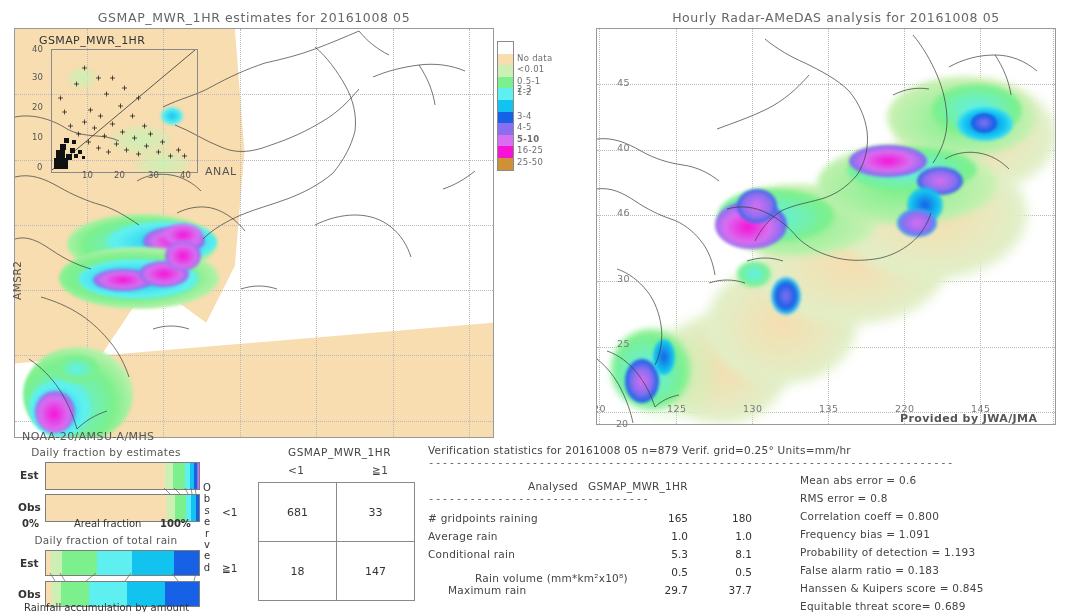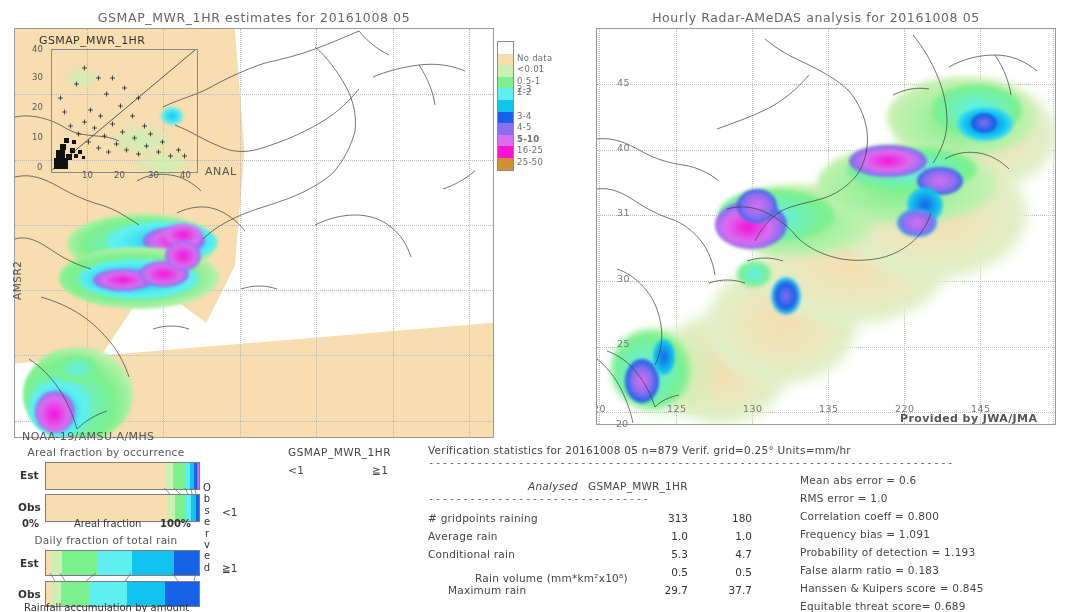--- a/index.html
+++ b/index.html
@@ -220,21 +220,21 @@
     <span class="ax" style="left:128px;top:120px;">40</span>
   </div>
 
   <div class="abs" style="left:24px;top:5px;font-size:11px;color:#333;letter-spacing:.4px;">GSMAP_MWR_1HR</div>
   <div class="abs" style="left:190px;top:136px;font-size:11px;color:#555;letter-spacing:.6px;">ANAL</div>
 </div>
 
 <div class="abs rot" style="left:11px;top:300px;font-size:10.5px;color:#555;letter-spacing:.5px;
      transform:rotate(-90deg);">AMSR2</div>
 
-<div class="abs" style="left:22px;top:430px;font-size:11px;color:#555;letter-spacing:.4px;">NOAA-19/AMSU-A/MHS</div>
+<div class="abs" style="left:22px;top:430px;font-size:11px;color:#555;letter-spacing:.4px;">NOAA-20/AMSU-A/MHS</div>
 
 <div id="colorbar">
     <div class="cb-cell first" style="background: rgb(255, 255, 255);"></div>
     <div class="cb-cell" style="background: rgb(247, 221, 176);"></div>
     <span class="cb-lbl" style="top: 11.6px;">No data</span>
     <div class="cb-cell" style="background: rgb(204, 240, 180);"></div>
     <span class="cb-lbl" style="top: 23.2px;">&lt;0.01</span>
     <div class="cb-cell" style="background: rgb(124, 240, 140);"></div>
     <span class="cb-lbl" style="top: 34.8px;">0.5-1</span>
     <div class="cb-cell" style="background: rgb(94, 240, 240);"></div>
@@ -246,21 +246,21 @@
     <div class="cb-cell" style="background: rgb(138, 110, 240);"></div>
     <span class="cb-lbl" style="top: 81.2px;">4-5</span>
     <div class="cb-cell" style="background: rgb(216, 110, 240);"></div>
     <span class="cb-lbl" style="top: 92.8px; font-weight: bold;">5-10</span>
     <div class="cb-cell" style="background: rgb(247, 18, 216);"></div>
     <span class="cb-lbl" style="top: 104.4px;">16-25</span>
     <div class="cb-cell last" style="background: rgb(207, 145, 53);"></div>
     <span class="cb-lbl" style="top: 116px;">25-50</span>
   </div>
 
-<div class="abs panel-title" style="left:576px;top:10px;width:480px;text-align:center;">Hourly Radar-AMeDAS analysis for 20161008 05</div>
+<div class="abs panel-title" style="left:596px;top:10px;width:480px;text-align:center;">Hourly Radar-AMeDAS analysis for 20161008 05</div>
 
 <div class="mapbox" id="rightmap" style="left:596px;top:28px;width:458px;height:395px;">
 
   <div class="grid-v" style="left:0.5%;"></div>
   <div class="grid-v" style="left:17.2%;"></div>
   <div class="grid-v" style="left:33.8%;"></div>
   <div class="grid-v" style="left:50.4%;"></div>
   <div class="grid-v" style="left:67.0%;"></div>
   <div class="grid-v" style="left:83.6%;"></div>
   <div class="grid-v" style="left:99.5%;"></div>
@@ -360,39 +360,39 @@
     <path d="M314 214 C324 206,330 196,334 184"></path>
     <path d="M150 232 C162 228,174 228,186 232"></path>
     <path d="M348 130 C358 124,370 122,382 124"></path>
     <path d="M382 124 C394 126,404 132,412 140"></path>
     <path d="M0 330 C10 338,18 348,24 360 C30 372,34 384,36 394"></path>
     <path d="M112 254 C124 250,136 250,148 254"></path>
   </svg>
 
   <span class="ticklbl" style="left:20px;top:48px;">45</span>
   <span class="ticklbl" style="left:20px;top:113px;">40</span>
-  <span class="ticklbl" style="left:20px;top:178px;">31</span>
+  <span class="ticklbl" style="left:20px;top:178px;">46</span>
   <span class="ticklbl" style="left:20px;top:244px;">30</span>
   <span class="ticklbl" style="left:20px;top:309px;">25</span>
 
   <span class="ticklbl" style="left:-4px;top:374px;">20</span>
   <span class="ticklbl" style="left:70px;top:374px;">125</span>
   <span class="ticklbl" style="left:146px;top:374px;">130</span>
   <span class="ticklbl" style="left:222px;top:374px;">135</span>
   <span class="ticklbl" style="left:298px;top:374px;">220</span>
   <span class="ticklbl" style="left:374px;top:374px;">145</span>
   <span class="ticklbl" style="left:444px;top:394px;">15</span>
 </div>
 
 <div class="abs" style="left:616px;top:418px;font-size:9.5px;color:#777;">20</div>
 
 <div class="credit" style="left:900px;top:412px;font-weight:bold;">Provided by JWA/JMA</div>
 
 <div id="frac0" class="abs" style="left:8px;top:446px;width:196px;height:70px;">
-  <div class="frac-title" style="width:196px;">Areal fraction by occurrence</div>
+  <div class="frac-title" style="width:196px;">Daily fraction by estimates</div>
   <span class="frac-side" style="left:12px;top:23px;">Est</span>
   <div class="frac-bar" id="frac0r0" style="left:37px;top:16px;width:153px;">
       <span style="width: 77.5%; background: rgb(247, 221, 176);"></span>
       <span style="width: 5.5%; background: rgb(204, 240, 180);"></span>
       <span style="width: 8%; background: rgb(124, 240, 140);"></span>
       <span style="width: 3%; background: rgb(94, 240, 240);"></span>
       <span style="width: 3%; background: rgb(18, 195, 240);"></span>
       <span style="width: 1.5%; background: rgb(22, 97, 230);"></span>
       <span style="width: 0.8%; background: rgb(138, 110, 240);"></span>
       <span style="width: 0.7%; background: rgb(216, 110, 240);"></span>
@@ -466,49 +466,61 @@
     <span>e</span><br>
     <span>r</span><br>
     <span>v</span><br>
     <span>e</span><br>
     <span>d</span>
   </div>
 
   <div class="rowlbl" style="top:60px;">&lt;1</div>
   <div class="rowlbl" style="top:116px;">≧1</div>
 
+  <table>
+    <tbody>
+        <tr>
+      <td>681</td>
+      <td>33</td>
+    </tr>
+    <tr>
+      <td>18</td>
+      <td>147</td>
+    </tr>
+  </tbody>
+    </table>
 </div>
 
 <div class="vs" style="left:428px;top:444px;">Verification statistics for 20161008 05  n=879  Verif. grid=0.25°  Units=mm/hr</div>
 <div class="vs-dash" style="left:428px;top:456px;">----------------------------------------------------------------------------</div>
 
-<div class="vs" style="left:528px;top:480px;font-style:italic;">Analysed</div>
+<div class="vs" style="left:528px;top:480px;">Analysed</div>
 <div class="vs" style="left:588px;top:480px;">GSMAP_MWR_1HR</div>
 <div class="vs-dash" style="left:428px;top:492px;">--------------------------------</div>
 
 <div class="vs" style="left:428px;top:512px;"># gridpoints raining</div>
-<div class="vs-num" style="left:648px;top:512px;">313</div>
+<div class="vs-num" style="left:648px;top:512px;">165</div>
 <div class="vs-num" style="left:712px;top:512px;">180</div>
 
 <div class="vs" style="left:428px;top:530px;">Average rain</div>
 <div class="vs-num" style="left:648px;top:530px;">1.0</div>
 <div class="vs-num" style="left:712px;top:530px;">1.0</div>
 
 <div class="vs" style="left:428px;top:548px;">Conditional rain</div>
 <div class="vs-num" style="left:648px;top:548px;">5.3</div>
-<div class="vs-num" style="left:712px;top:548px;">4.7</div>
+<div class="vs-num" style="left:712px;top:548px;">8.1</div>
 
 <div class="vs" style="left:428px;top:572px;margin-left:47px;">Rain volume (mm*km²x10⁸)</div>
 <div class="vs-num" style="left:648px;top:566px;">0.5</div>
 <div class="vs-num" style="left:712px;top:566px;">0.5</div>
 
 <div class="vs" style="left:448px;top:584px;">Maximum rain</div>
 <div class="vs-num" style="left:648px;top:584px;">29.7</div>
 <div class="vs-num" style="left:712px;top:584px;">37.7</div>
 
 <div class="vs" style="left:800px;top:474px;">Mean abs error = 0.6</div>
-<div class="vs" style="left:800px;top:492px;">RMS error = 1.0</div>
+<div class="vs" style="left:800px;top:492px;">RMS error = 0.8</div>
 <div class="vs" style="left:800px;top:510px;">Correlation coeff = 0.800</div>
 <div class="vs" style="left:800px;top:528px;">Frequency bias = 1.091</div>
 <div class="vs" style="left:800px;top:546px;">Probability of detection = 1.193</div>
 <div class="vs" style="left:800px;top:564px;">False alarm ratio = 0.183</div>
 <div class="vs" style="left:800px;top:582px;">Hanssen &amp; Kuipers score = 0.845</div>
 <div class="vs" style="left:800px;top:600px;">Equitable threat score= 0.689</div>
 
 </body></html>

